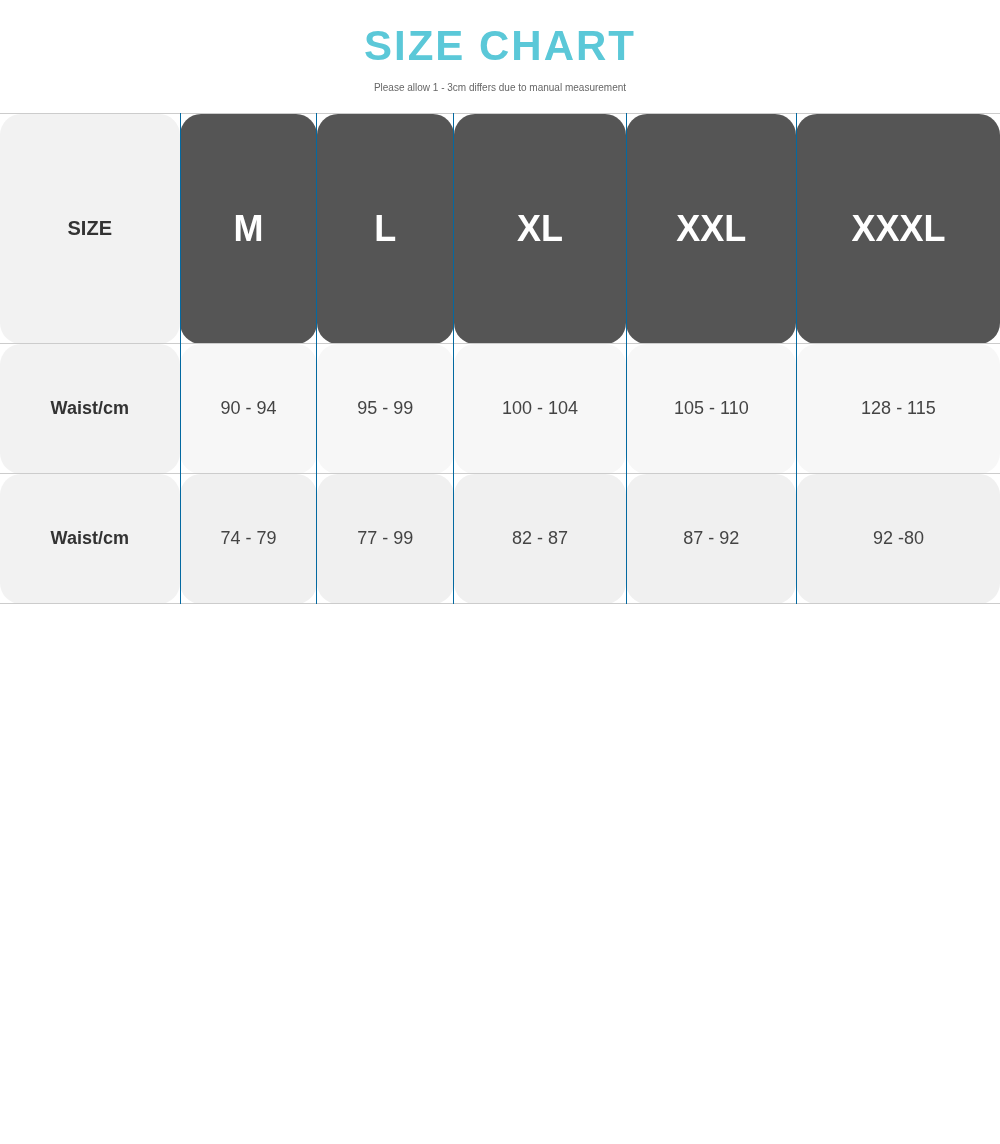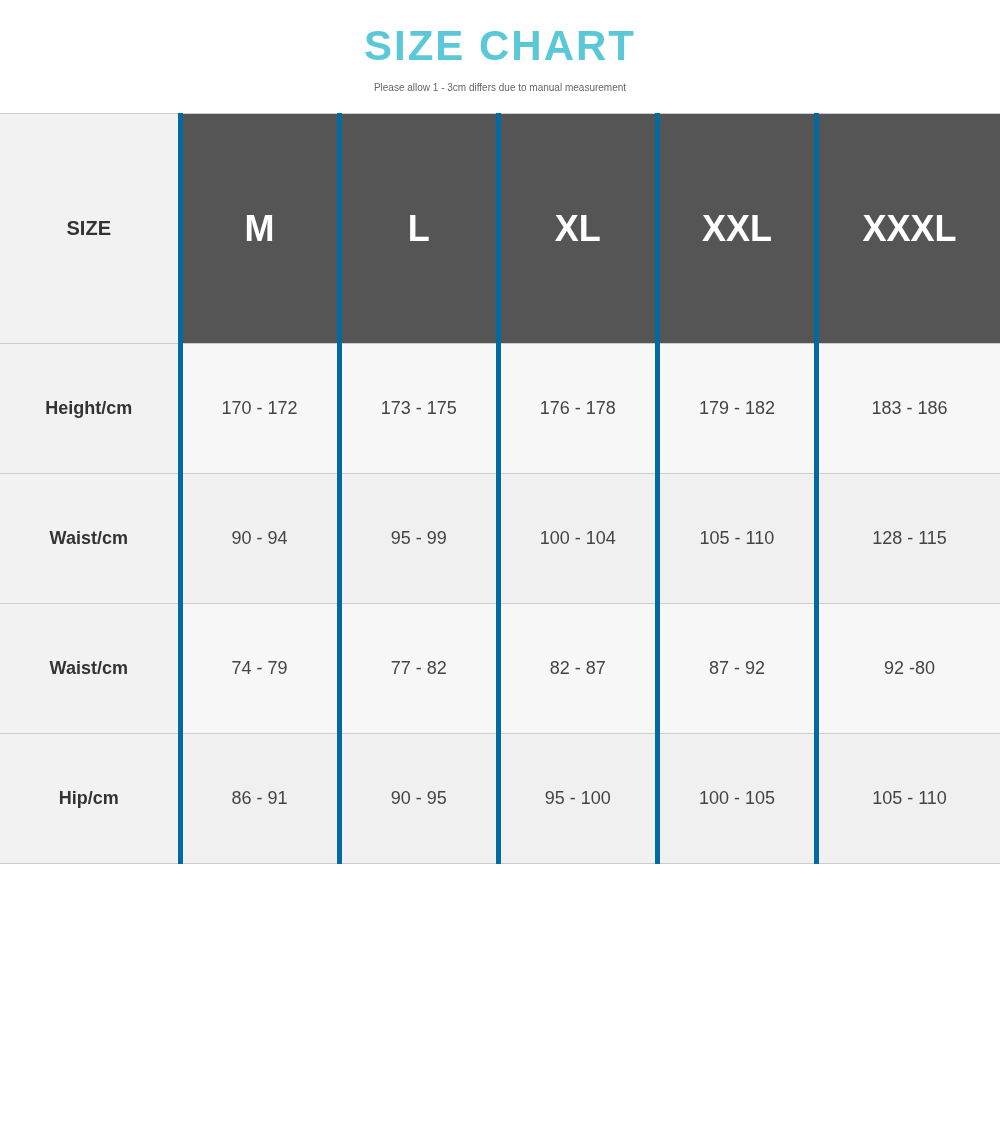--- a/index.html
+++ b/index.html
@@ -1,18 +1,19 @@
 <!DOCTYPE html>
 <html><head>
   <meta charset="utf-8">
   <style>
     * {
       box-sizing: border-box;
       margin: 0;
       padding: 0;
+      border-radius: 21px;
     }
 
     body {
       background-color: #ffffff;
       font-family: Arial, sans-serif;
       width: 1000px;
       min-height: 1144px;
     }
 
     .page-container {
@@ -43,21 +44,21 @@
       width: 100%;
       border-collapse: collapse;
       border-top: 1px solid #cccccc;
     }
 
     .size-table tr {
       border-bottom: 1px solid #cccccc;
     }
 
     .size-table td {
-      border-right: 5px solid #0369a1;
+      border-right: 1px solid #0369a1;
       text-align: center;
       vertical-align: middle;
       padding: 30px 10px;
     }
 
     .size-table td:first-child {
       border-left: none;
       background-color: #f2f2f2;
       width: 180px;
       font-weight: bold;
@@ -109,46 +110,30 @@
     <tbody id="table-body">
     <tr class="header-row">
           <td>SIZE</td>
           <td>M</td>
           <td>L</td>
           <td>XL</td>
           <td>XXL</td>
           <td>XXXL</td>
         </tr>
         <tr class="data-row">
-          <td>Height/cm</td>
-          <td>170 - 172</td>
-          <td>173 - 175</td>
-          <td>176 - 178</td>
-          <td>179 - 182</td>
-          <td>183 - 186</td>
-        </tr>
-        <tr class="data-row">
           <td>Waist/cm</td>
           <td>90 - 94</td>
           <td>95 - 99</td>
           <td>100 - 104</td>
           <td>105 - 110</td>
           <td>128 - 115</td>
         </tr>
         <tr class="data-row">
           <td>Waist/cm</td>
           <td>74 - 79</td>
-          <td>77 - 82</td>
+          <td>77 - 99</td>
           <td>82 - 87</td>
           <td>87 - 92</td>
           <td>92  -80</td>
-        </tr>
-        <tr class="data-row">
-          <td>Hip/cm</td>
-          <td>86 - 91</td>
-          <td>90 - 95</td>
-          <td>95 - 100</td>
-          <td>100 - 105</td>
-          <td>105 - 110</td>
         </tr>
       </tbody>
   </table>
 </div>
 
 </body></html>

